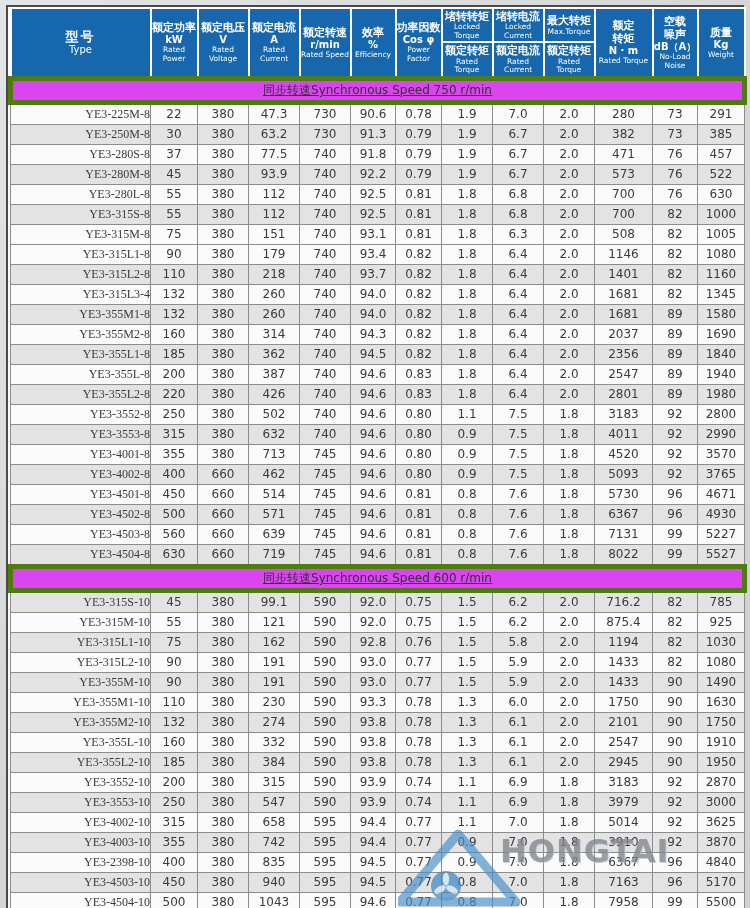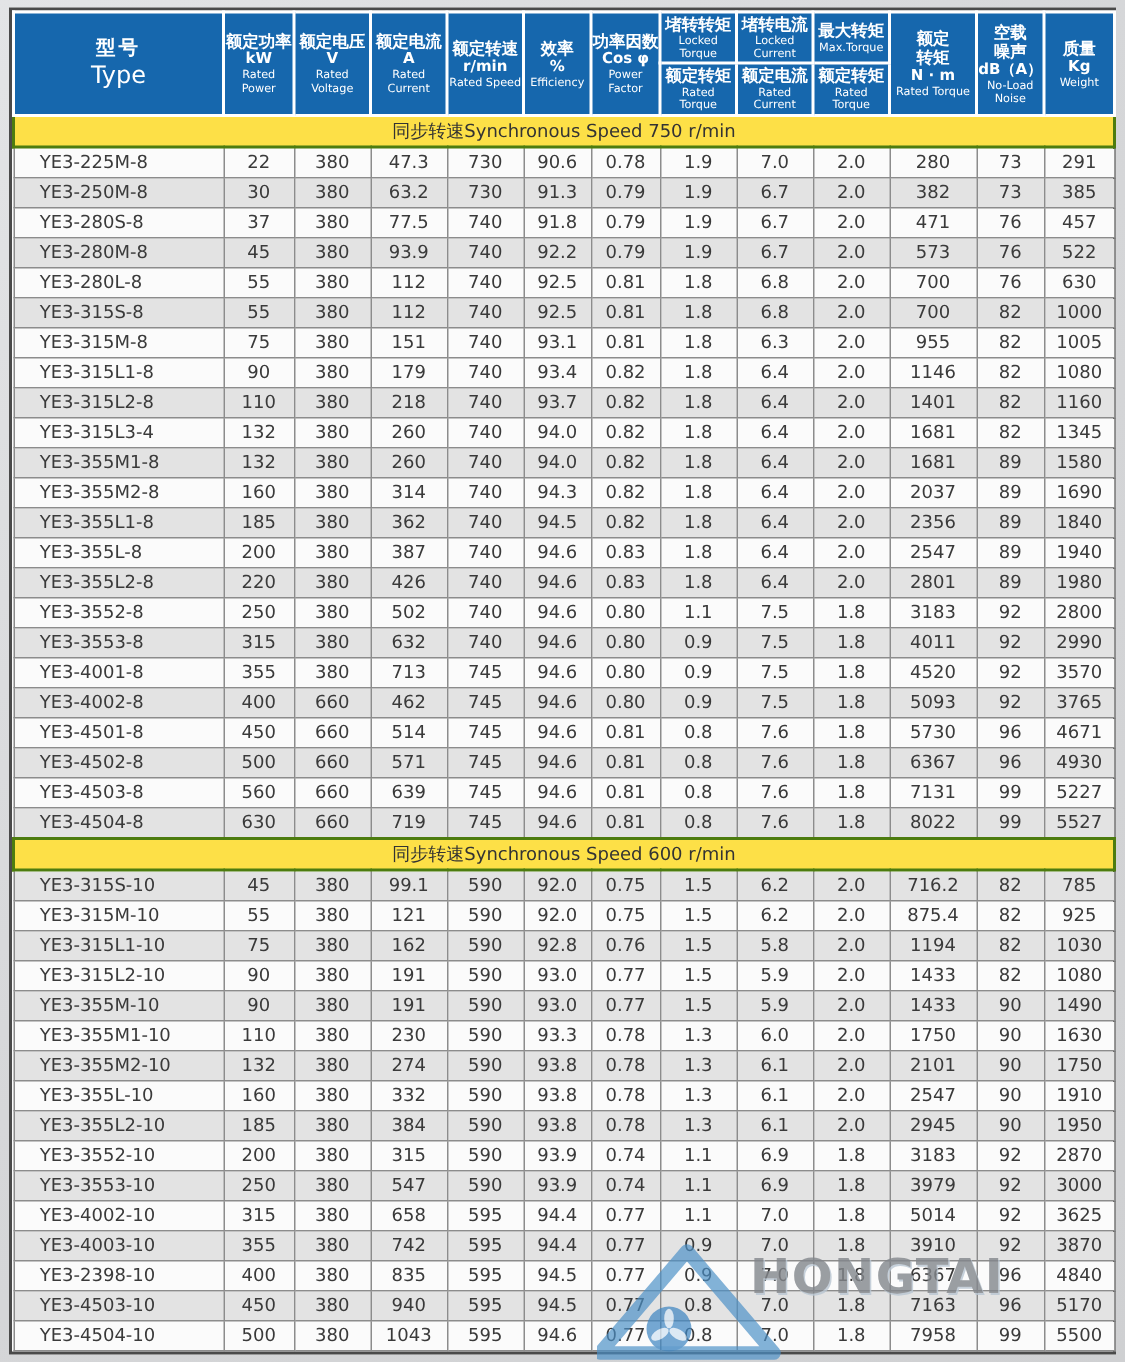--- a/index.html
+++ b/index.html
@@ -18,33 +18,34 @@
   
   thead th{
     background:#1667ad;color:#ffffff;border:2px solid #ffffff;
     padding:1px 0;font-weight:bold;vertical-align:middle;
   }
   thead tr.h1 th.split{height:29px;margin-top:40px;}
   thead th .cn{font-size:11px;line-height:1.2;white-space:pre-line;}
   thead th .unit{font-size:10px;line-height:1.2;font-weight:bold;}
   thead th .en{font-size:7.5px;line-height:1.15;font-weight:normal;white-space:pre-line;letter-spacing:0;}
   thead th.type-head .cn{font-size:13px;letter-spacing:2px;}
-  thead th.type-head .en{font-size:16px;}
+  thead th.type-head .en{font-size:10px;}
   
   tbody td{
     border:1px solid #8c8c8c;height:19px;padding:0;
     font-size:12px;color:#3a3a3a;text-align:center;line-height:19px;
     overflow:hidden;white-space:nowrap;
   }
   tbody tr.shade td{background:#e3e3e3;}
   tbody tr.plain td{background:#fbfbfb;}
-  tbody td.model{text-align:left;padding-left:17px;}
+  tbody td.model{text-align:right;padding-left:17px;font-family:Liberation Serif, serif;}
   tbody tr.section-row td{
-    background:#fde047;font-size:12px;color:#333;height:19px;
-    border:2px solid #4d7c0f;
+    background:#d946ef;font-size:12px;color:#333;height:19px;
+    border:5px solid #4d7c0f;
+    text-decoration:underline;
   }
   
   .watermark{
     position:absolute;left:398px;top:826px;width:335px;height:82px;
     pointer-events:none;z-index:5;opacity:.8;
   }
   .wm-logo{position:absolute;left:0;top:2px;}
   .wm-en{
     position:absolute;left:102px;top:6px;
     font-size:32px;font-weight:bold;letter-spacing:1px;
@@ -259,21 +260,21 @@
           <td class="model">YE3-315M-8</td>
           <td class="num">75</td>
           <td class="num">380</td>
           <td class="num">151</td>
           <td class="num">740</td>
           <td class="num">93.1</td>
           <td class="num">0.81</td>
           <td class="num">1.8</td>
           <td class="num">6.3</td>
           <td class="num">2.0</td>
-          <td class="num">955</td>
+          <td class="num">508</td>
           <td class="num">82</td>
           <td class="num">1005</td>
         </tr>
         <tr class="plain">
           <td class="model">YE3-315L1-8</td>
           <td class="num">90</td>
           <td class="num">380</td>
           <td class="num">179</td>
           <td class="num">740</td>
           <td class="num">93.4</td>

